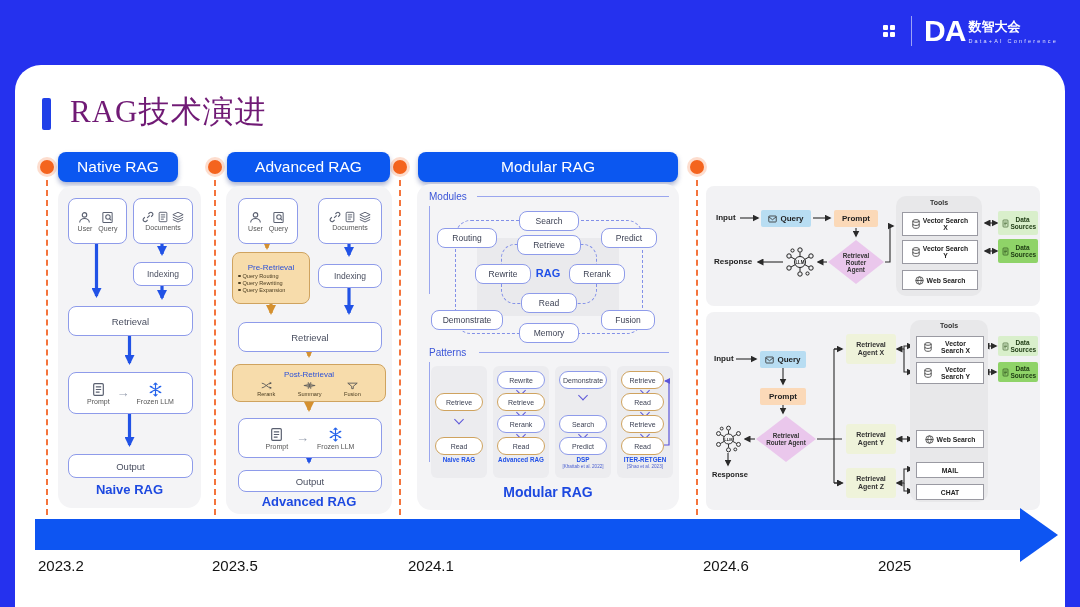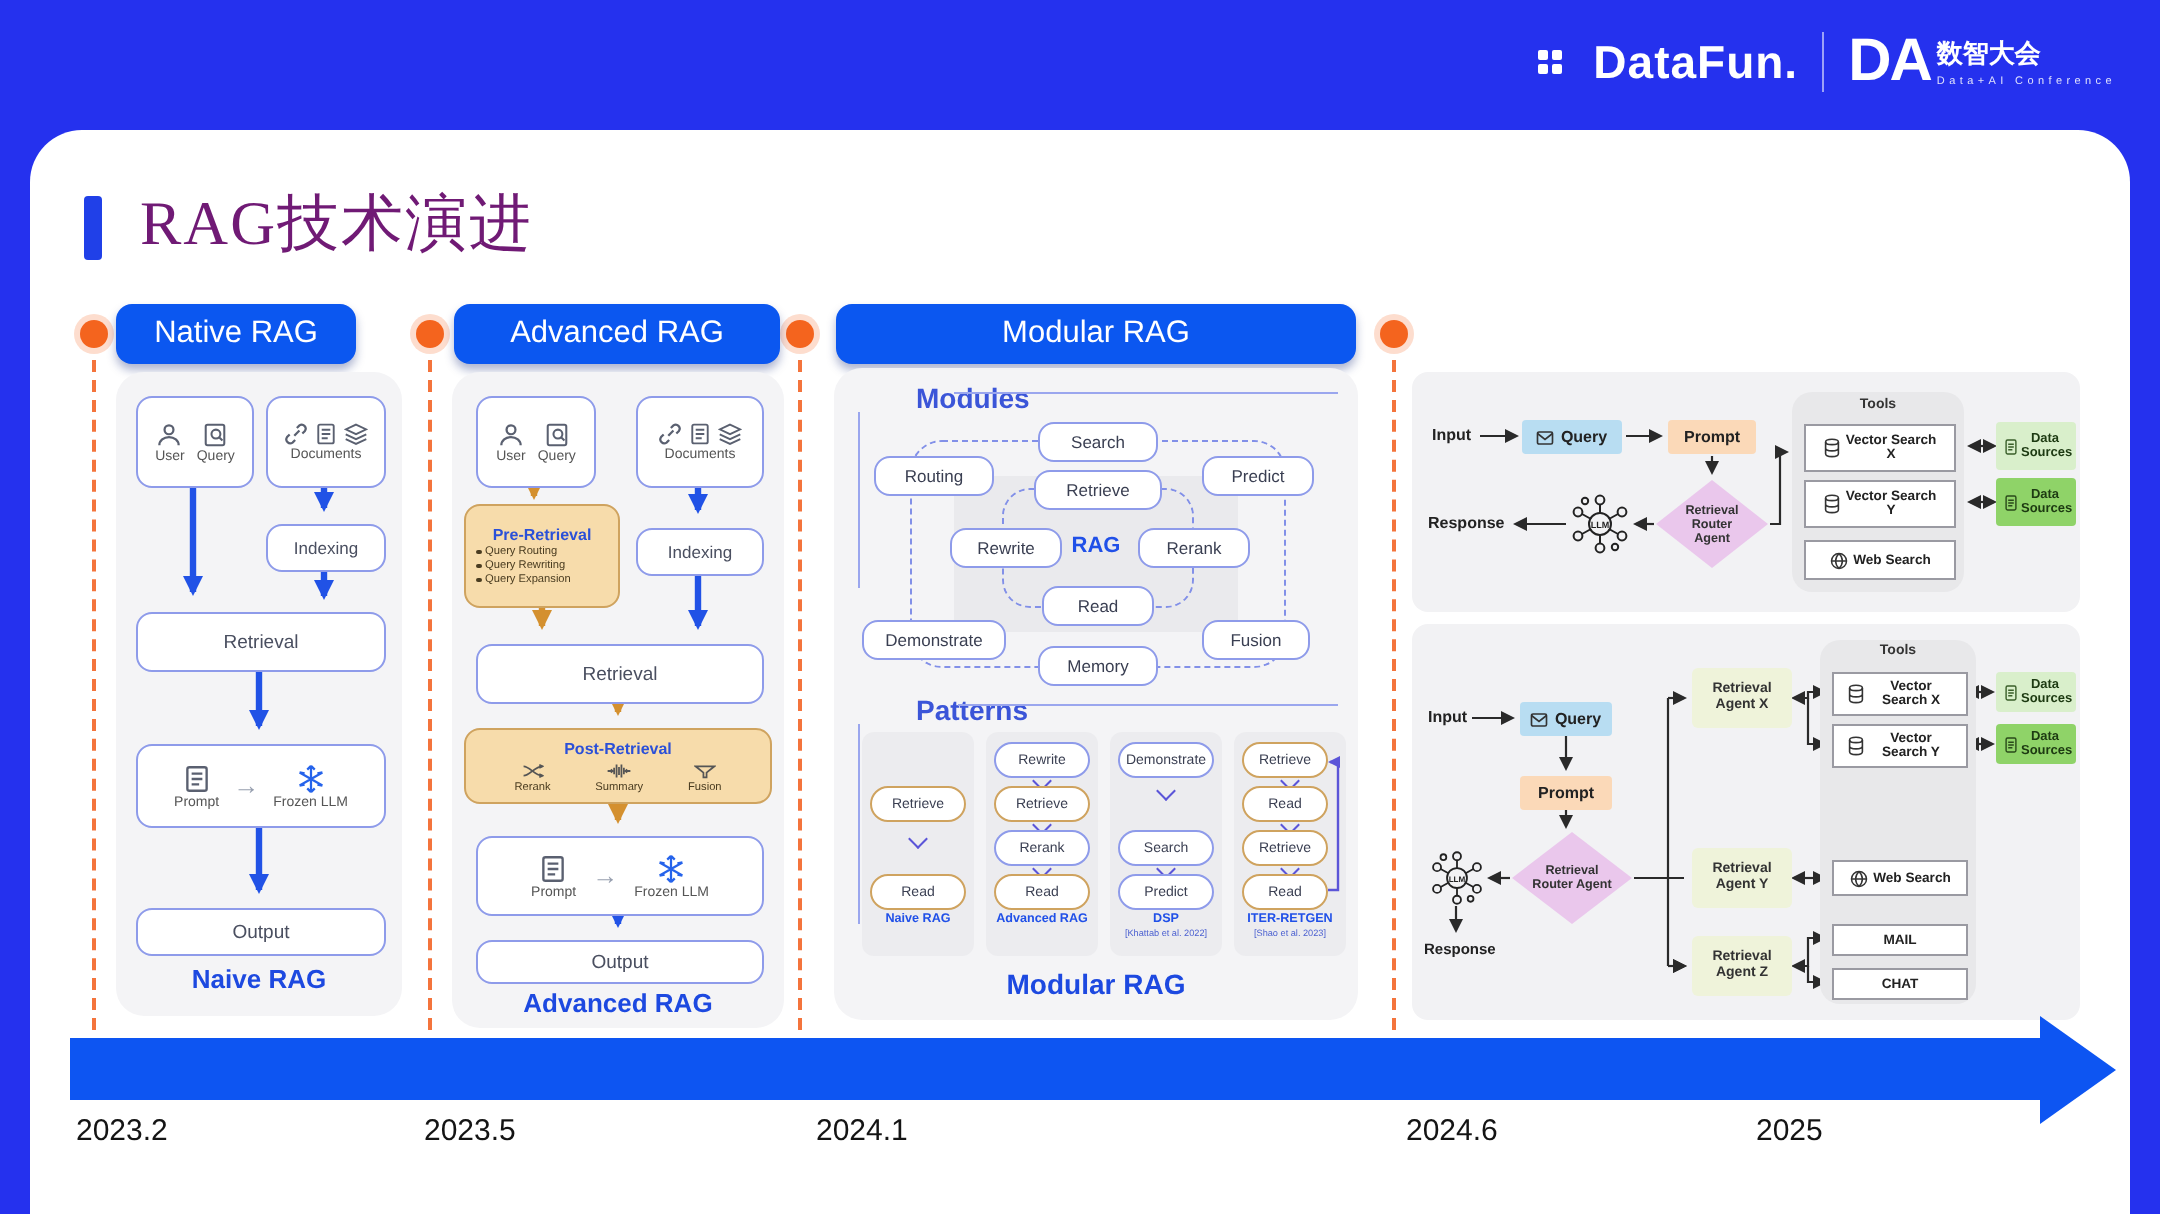--- a/index.html
+++ b/index.html
@@ -37,27 +37,27 @@
   .tanfill{background:#f7dcab;border:1.2px solid #cfa35f;}
   .tanline{border:1.2px solid #cfa35f;}
   .cap{position:absolute;width:100%;text-align:center;color:#1d49e0;font-weight:bold;font-size:13px;}
   .icostack{display:flex;flex-direction:column;align-items:center;gap:1px;}
   .lab7{font-size:7px;color:#555;}
   .lab8{font-size:8.5px;color:#4a4f60;}
   .lab9{font-size:9.5px;color:#4a4f60;}
   .ic{color:#5a6070;}
   .flowsvg{position:absolute;left:0;top:0;pointer-events:none;}
   
-  .pretitle{font-size:8px;font-weight:bold;color:#2b50d8;line-height:10px;}
+  .pretitle{font-size:8px;font-weight:normal;color:#2b50d8;line-height:10px;}
   .bullet{display:flex;align-items:center;gap:2px;font-size:5.6px;color:#4a3c20;line-height:7px;}
   .bullet i{width:2.5px;height:2.5px;border-radius:50%;background:#4a3c20;flex:0 0 auto;}
   .posticons{display:flex;justify-content:space-around;width:100%;margin-top:1px;}
   .postit{display:flex;flex-direction:column;align-items:center;font-size:5.6px;color:#4a3c20;gap:1px;}
   
-  .seclab{position:absolute;font-size:14px;color:#3b55d8;font-weight:bold;margin-left:29px;}
+  .seclab{position:absolute;font-size:10px;color:#3b55d8;font-weight:normal;}
   .secline{position:absolute;height:0;border-top:1px solid #9aa6ee;}
   .secvline{position:absolute;width:0;border-left:1px solid #9aa6ee;}
   .mbox{position:absolute;background:#fff;border:1.2px solid #8e9bea;border-radius:8px;
         display:flex;align-items:center;justify-content:center;font-size:8.5px;color:#3a3f52;height:18px;}
   .ring{position:absolute;border:1.4px dashed #8290e8;border-radius:16px;}
   .innergray{position:absolute;background:#eaeaed;border-radius:4px;}
   .ragword{position:absolute;color:#2050e8;font-weight:bold;font-size:11px;display:flex;
            align-items:center;justify-content:center;}
   .subpanel{position:absolute;top:182px;width:56px;height:112px;background:#ececef;border-radius:6px;}
   .step{position:absolute;left:4px;right:4px;height:16px;background:#fff;border-radius:9px;
@@ -103,21 +103,20 @@
 <div class="stage">
 
   <div class="topbar">
     <div class="logo">
       <span class="dots4">
           <span></span>
           <span></span>
           <span></span>
           <span></span>
         </span>
-      <span class="brand1">DataFun.</span>
       <span class="logo-div"></span>
       <span class="brand2">
         <span class="da">DA</span>
         <span class="cnwrap">
           <span class="cn">数智大会</span>
           <span class="sub">Data+AI Conference</span>
         </span>
       </span>
     </div>
   </div>

